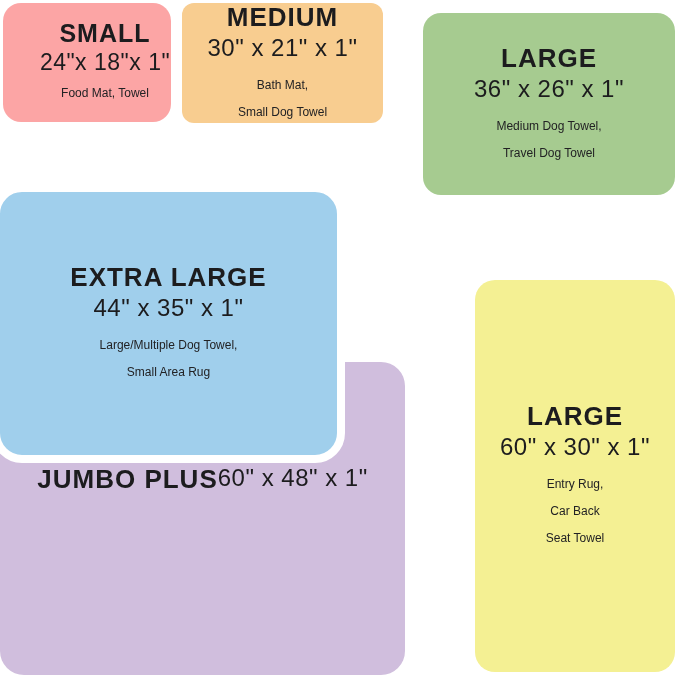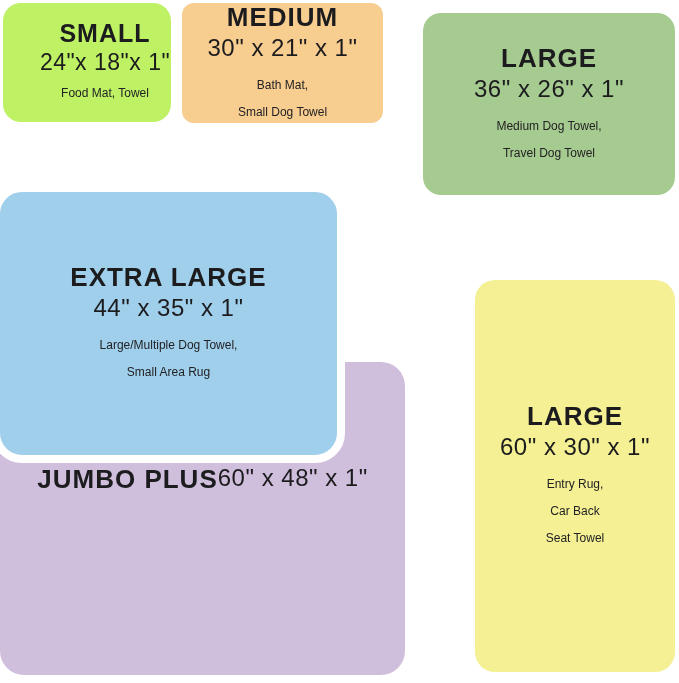--- a/index.html
+++ b/index.html
@@ -90,21 +90,21 @@
     left: 475px; top: 280px; width: 200px; height: 392px;
     border-radius: 20px;
     z-index: 1;
   }
 </style>
 </head>
 <body>
 
 <div class="canvas">
 
-  <div class="card card-small" style="background-color: #bef264; padding-left: 36px;">
+  <div class="card card-small" style="background-color: #fca5a5; padding-left: 36px;">
     <div class="card-inner">
       <div class="card-title">SMALL</div>
       <div class="card-dims">24"x 18"x 1"</div>
       <div class="card-uses">
         <div>Food Mat, Towel</div>
       </div>
     </div>
   </div>
 
   <div class="card card-medium" style="background-color: rgb(248, 205, 144);">

